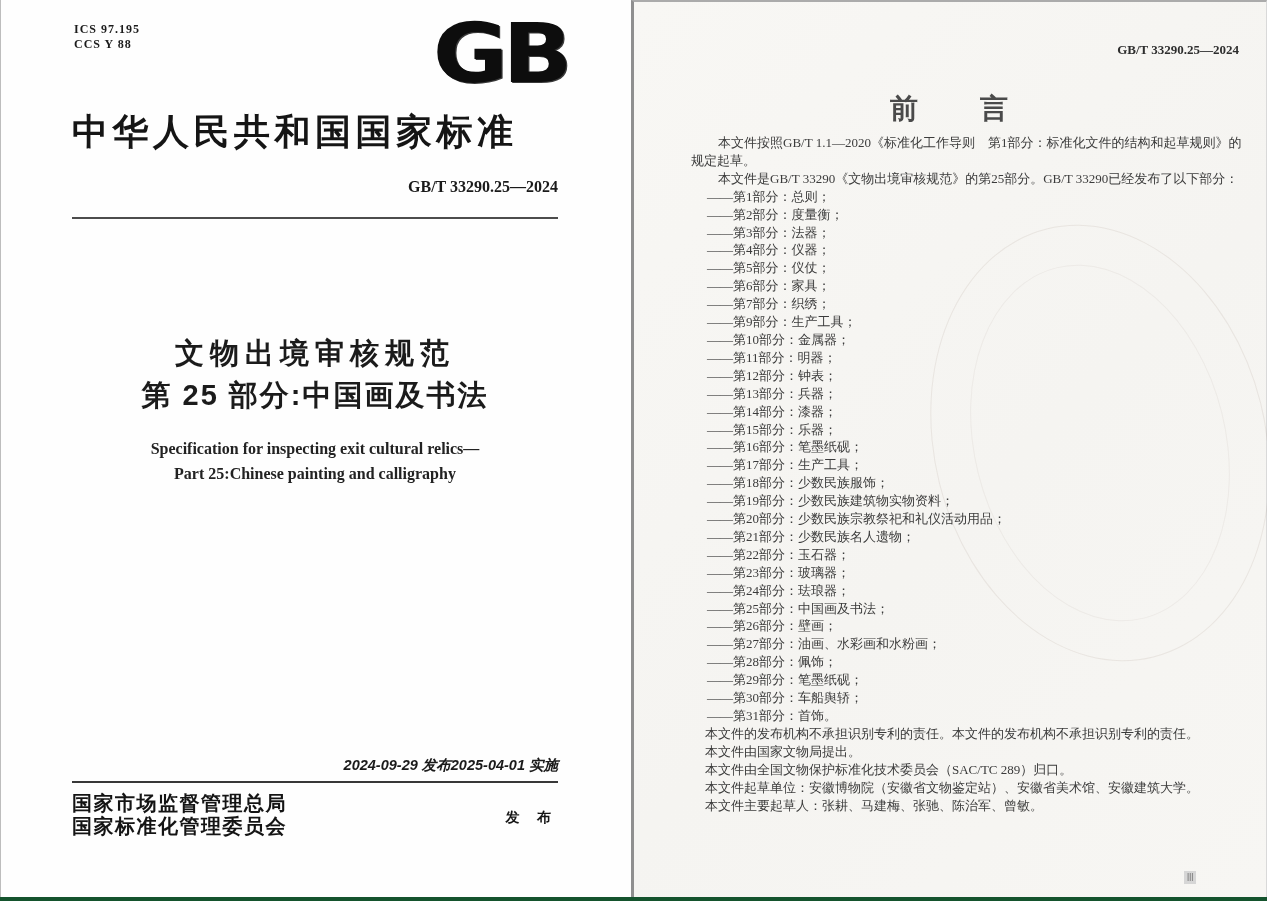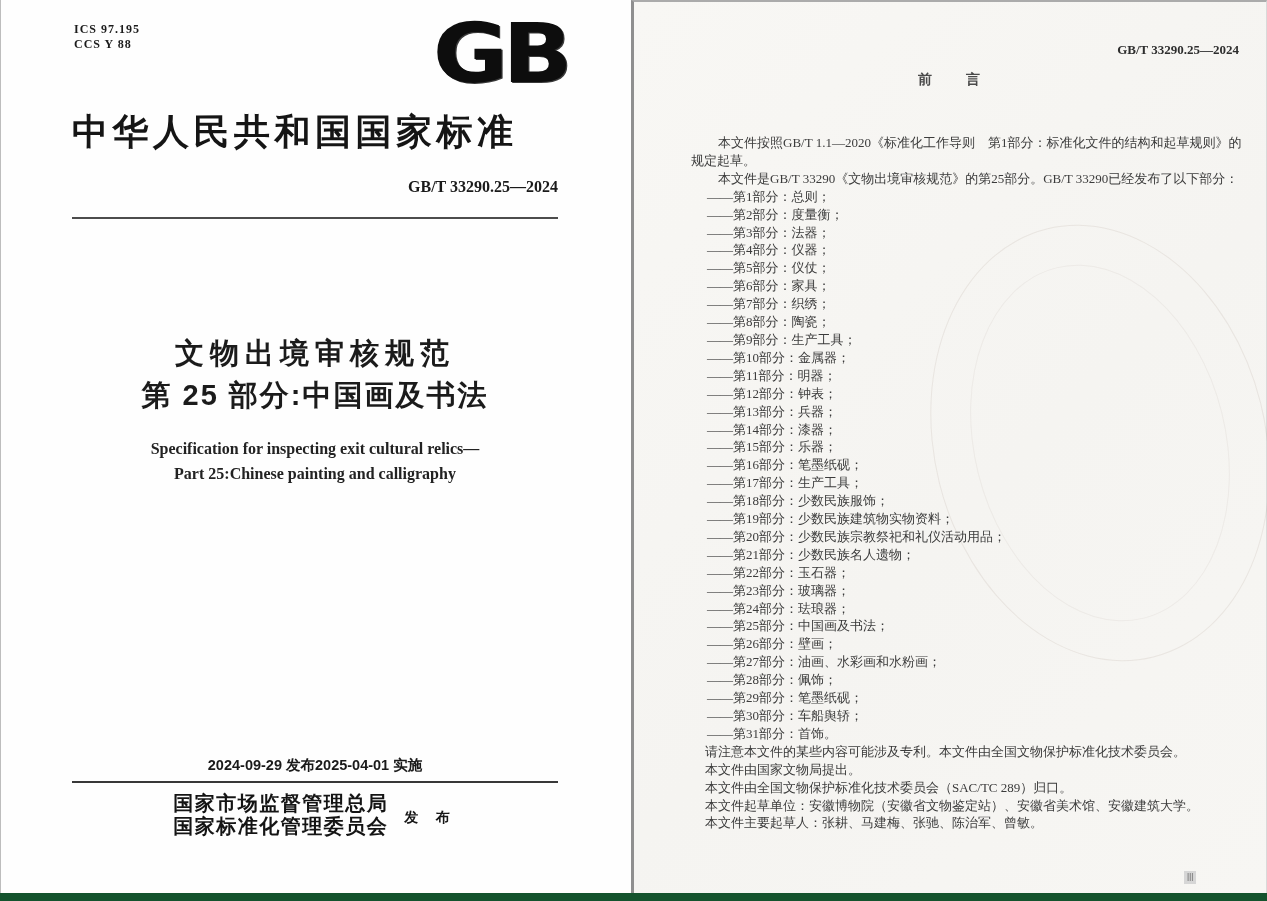--- a/index.html
+++ b/index.html
@@ -1,18 +1,18 @@
 <!DOCTYPE html>
 <html><head>
 <meta charset="utf-8">
 <style>
   html,body{margin:0;padding:0;background:#ffffff;}
   #spread{
     position:relative;width:1267px;height:901px;overflow:hidden;
-    background:#ffffff;border-bottom:8px solid #14532d;box-sizing:border-box;
+    background:#ffffff;border-bottom:4px solid #14532d;box-sizing:border-box;
     font-family:"Liberation Serif", serif;
     padding-left:10px;
   }
   
   #left-page{position:absolute;left:0;top:0;width:631px;height:898px;background:#fefefe;}
   .ics-block{position:absolute;left:74px;top:22px;font-weight:bold;font-size:12px;line-height:15px;color:#1c1c1c;letter-spacing:1px;}
   .gb-logo{position:absolute;left:418px;top:12px;width:164px;height:94px;display:flex;align-items:flex-start;justify-content:center;}
   .gb-logo span{
     font-family:"DejaVu Sans",sans-serif;font-weight:900;font-size:82px;line-height:84px;
     color:#0d0d0d;letter-spacing:-5px;transform:scaleX(1.12);display:inline-block;
@@ -24,36 +24,36 @@
     font-weight:bold;font-size:16px;color:#1a1a1a;font-family:"Liberation Serif",serif;}
   .rule{position:absolute;left:72px;width:486px;height:2px;background:#4c4c4c;}
   #rule-top{top:217px;}
   #rule-bottom{top:781px;background:#383838;}
   .title-cn{position:absolute;left:42px;top:334px;width:546px;text-align:center;
     font-family:"Liberation Sans","DejaVu Sans",sans-serif;font-weight:bold;color:#1b1b1b;}
   .title-cn .t1{font-size:29px;letter-spacing:6px;}
   .title-cn .t2{font-size:29px;letter-spacing:2px;margin-top:2px;}
   .title-en{position:absolute;left:42px;top:436px;width:546px;text-align:center;
     font-weight:bold;font-size:16px;line-height:25px;color:#222;font-family:"Liberation Serif",serif;}
-  .dates-row{position:absolute;left:72px;top:756px;width:486px;display:flex;justify-content:center;
-    font-family:"Liberation Sans","DejaVu Sans",sans-serif;font-weight:bold;font-size:14.5px;color:#1a1a1a;}
-  .publisher-row{position:absolute;left:72px;top:792px;width:486px;display:flex;justify-content:center;align-items:center;gap:16px;}
+  .dates-row{position:absolute;left:72px;top:756px;width:486px;display:flex;justify-content:flex-end;
+    font-family:"Liberation Sans","DejaVu Sans",sans-serif;font-weight:bold;font-size:14.5px;color:#1a1a1a;font-style:italic;}
+  .publisher-row{position:absolute;left:72px;top:792px;width:486px;display:flex;justify-content:space-between;align-items:center;gap:16px;}
   .publisher-names{font-weight:bold;font-size:20px;line-height:23px;letter-spacing:1.5px;color:#141414;font-family:"Liberation Serif",serif;}
   .publish-label{font-weight:bold;font-size:14px;letter-spacing:7px;color:#161616;padding-top:6px;white-space:nowrap;}
   
   #right-page{position:absolute;left:631px;top:0;width:636px;height:898px;box-sizing:border-box;
     background:linear-gradient(135deg,#f8f7f4 0%,#f5f4f1 55%,#f7f6f3 100%);
     border-left:3px solid #8f8f8f;border-top:2px solid #ababab;border-right:1px solid #d9d9d9;}
   .watermark{position:absolute;left:300px;top:220px;width:330px;height:440px;border-radius:50%;
     border:1px solid rgba(165,150,135,0.16);transform:rotate(-14deg);pointer-events:none;}
   .watermark2{position:absolute;left:340px;top:260px;width:250px;height:360px;border-radius:50%;
     border:1px solid rgba(165,150,135,0.10);transform:rotate(-14deg);pointer-events:none;}
   .rp-header{position:absolute;top:40px;right:27px;font-weight:bold;font-size:13px;color:#2e2e2e;}
-  .fw-title{position:absolute;top:69px;left:0;width:100%;text-align:center;
-    font-weight:bold;font-size:14px;letter-spacing:2px;color:#4a4a4a;}
+  .fw-title{position:absolute;top:88px;left:0;width:100%;text-align:center;
+    font-weight:bold;font-size:28px;letter-spacing:2px;color:#4a4a4a;}
   .fw-body{position:absolute;top:132px;left:51px;width:556px;font-size:13px;line-height:17.9px;color:#3b3b3b;margin-left:6px;}
   .fw-body .p2{text-indent:27px;}
   .fw-body .list-item{padding-left:16px;}
   .fw-body .closing-item{text-indent:14px;}
   .page-num{position:absolute;bottom:14px;right:70px;font-size:11px;color:#8d8d8d;
     background:#d6d6d6;padding:0 2px;line-height:13px;}
   .edge-left{position:absolute;left:0;top:0;width:1px;height:100%;background:#bdbdbd;}
 </style>
 </head>
 <body>
@@ -114,21 +114,20 @@
       <div class="p2">本文件按照GB/T 1.1—2020《标准化工作导则　第1部分：标准化文件的结构和起草规则》的规定起草。</div>
       <div class="p2">本文件是GB/T 33290《文物出境审核规范》的第25部分。GB/T 33290已经发布了以下部分：</div>
       <div>
           <div class="list-item">——第1部分：总则；</div>
           <div class="list-item">——第2部分：度量衡；</div>
           <div class="list-item">——第3部分：法器；</div>
           <div class="list-item">——第4部分：仪器；</div>
           <div class="list-item">——第5部分：仪仗；</div>
           <div class="list-item">——第6部分：家具；</div>
           <div class="list-item">——第7部分：织绣；</div>
-          <div class="list-item">——第8部分：陶瓷；</div>
           <div class="list-item">——第9部分：生产工具；</div>
           <div class="list-item">——第10部分：金属器；</div>
           <div class="list-item">——第11部分：明器；</div>
           <div class="list-item">——第12部分：钟表；</div>
           <div class="list-item">——第13部分：兵器；</div>
           <div class="list-item">——第14部分：漆器；</div>
           <div class="list-item">——第15部分：乐器；</div>
           <div class="list-item">——第16部分：笔墨纸砚；</div>
           <div class="list-item">——第17部分：生产工具；</div>
           <div class="list-item">——第18部分：少数民族服饰；</div>
@@ -140,21 +139,21 @@
           <div class="list-item">——第24部分：珐琅器；</div>
           <div class="list-item">——第25部分：中国画及书法；</div>
           <div class="list-item">——第26部分：壁画；</div>
           <div class="list-item">——第27部分：油画、水彩画和水粉画；</div>
           <div class="list-item">——第28部分：佩饰；</div>
           <div class="list-item">——第29部分：笔墨纸砚；</div>
           <div class="list-item">——第30部分：车船舆轿；</div>
           <div class="list-item">——第31部分：首饰。</div>
         </div>
       <div>
-          <div class="closing-item">请注意本文件的某些内容可能涉及专利。本文件由全国文物保护标准化技术委员会。</div>
+          <div class="closing-item">本文件的发布机构不承担识别专利的责任。本文件的发布机构不承担识别专利的责任。</div>
           <div class="closing-item">本文件由国家文物局提出。</div>
           <div class="closing-item">本文件由全国文物保护标准化技术委员会（SAC/TC 289）归口。</div>
           <div class="closing-item">本文件起草单位：安徽博物院（安徽省文物鉴定站）、安徽省美术馆、安徽建筑大学。</div>
           <div class="closing-item">本文件主要起草人：张耕、马建梅、张驰、陈治军、曾敏。</div>
         </div>
     </div>
 
     <div class="page-num">Ⅲ</div>
   </div>
 

